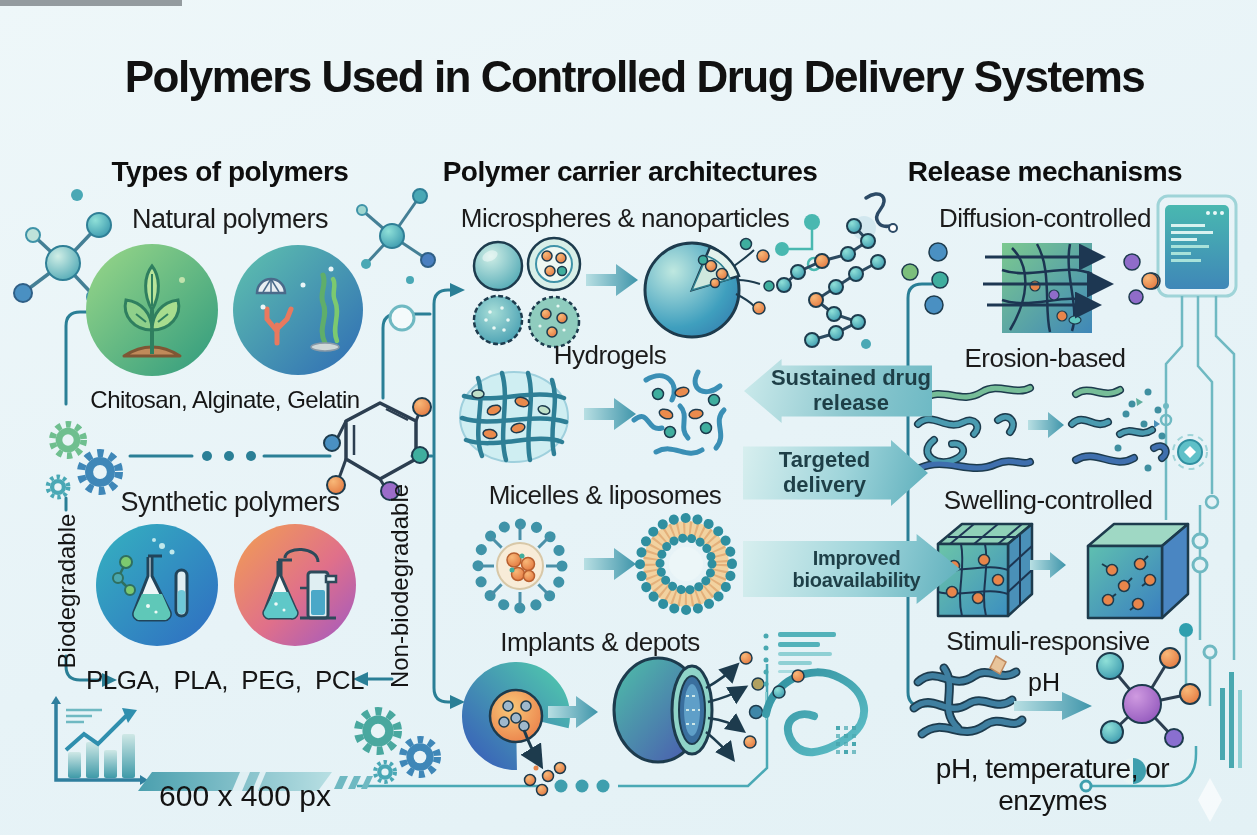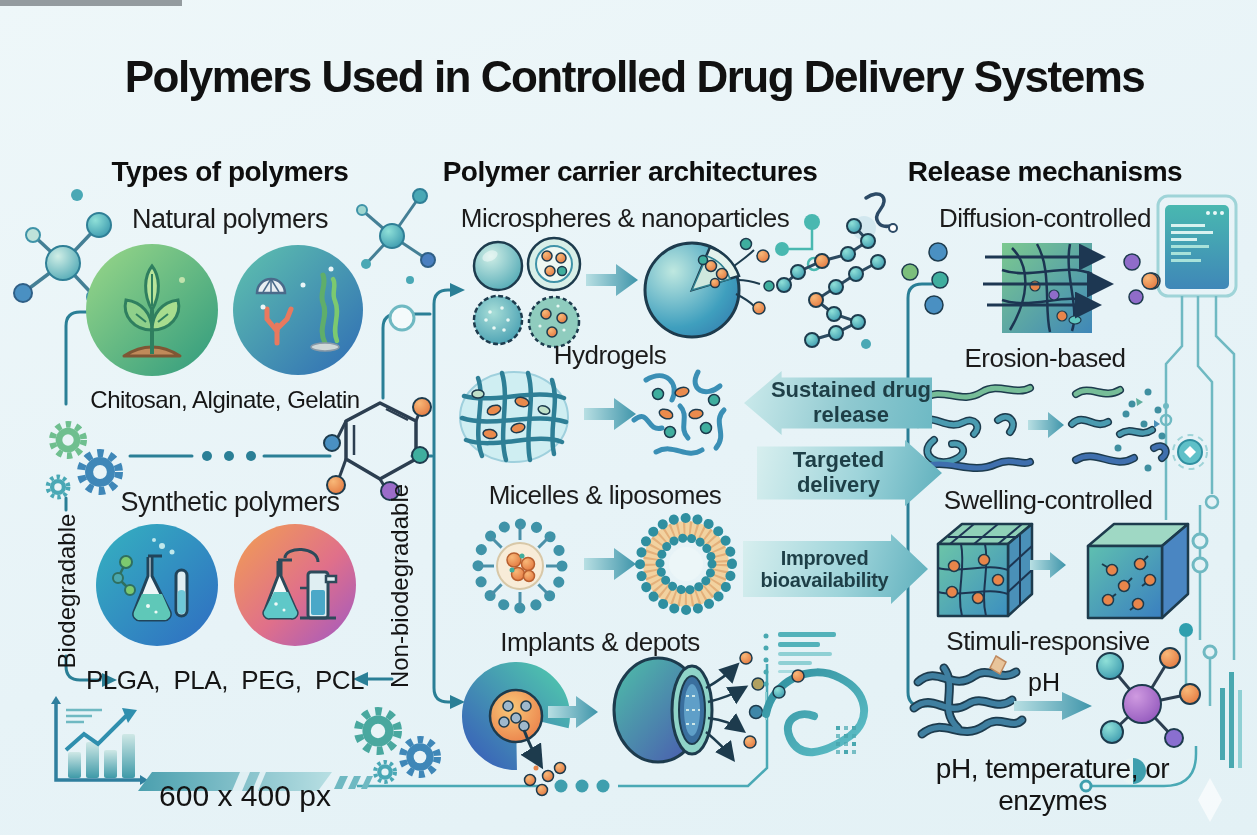--- a/index.html
+++ b/index.html
@@ -13,25 +13,25 @@
   .sublbl{font-size:26px;letter-spacing:-0.5px;color:#1b1b1b;}
   .examples{font-size:24px;letter-spacing:-0.5px;}
   .examples2{font-size:26px;letter-spacing:-0.5px;white-space:pre;}
   .vlabel{position:absolute;font-size:24px;color:#141414;text-align:center;white-space:nowrap;transform:rotate(-90deg);}
   .sizenote{font-size:30px;color:#131313;margin-top:41px;}
   .caption{font-size:28px;color:#141414;letter-spacing:-0.5px;}
   .phlbl{font-size:25px;color:#141414;}
   .barrow{position:absolute;display:flex;align-items:center;justify-content:center;
           color:#1e3f47;font-weight:bold;text-align:center;line-height:1.12;}
   .arrow-left{clip-path:polygon(0 50%,20% 0,20% 10%,100% 10%,100% 90%,20% 90%,20% 100%);
-          background:linear-gradient(105deg,#cdebec 0%,#8fc9d0 55%,#6db9c4 100%);padding-left:26px;font-size:22px;margin-top:12px;}
+          background:linear-gradient(105deg,#cdebec 0%,#8fc9d0 55%,#6db9c4 100%);padding-left:26px;font-size:22px;}
   .arrow-right{clip-path:polygon(0 10%,80% 10%,80% 0,100% 50%,80% 100%,80% 90%,0 90%);
           background:linear-gradient(105deg,#d8efef 0%,#9ed4da 55%,#5eafbc 100%);padding-right:22px;}
   .a2{font-size:22px;}
-  .a3{font-size:20px;letter-spacing:-0.3px;}
+  .a3{font-size:20px;letter-spacing:-0.3px;padding-left:32px;}
 </style>
 </head>
 <body>
 
 <div class="canvas">
 
 <svg class="art" width="1257" height="835" viewBox="0 0 1257 835">
 <defs>
   <linearGradient id="gNat1" x1="0" y1="0" x2="1" y2="1">
           <stop offset="0" stop-color="#9bd888"></stop>
@@ -743,21 +743,21 @@
 <div class="vlabel" style="left:283px;top:572px;width:234px;">Non-biodegradable</div>
 <div class="lbl sizenote" style="left:150px;top:738px;width:190px;">600 x 400 px</div>
 
 <div class="lbl colhead" style="left:435px;top:156px;width:390px;">Polymer carrier architectures</div>
 <div class="lbl sublbl" style="left:440px;top:204px;width:370px;">Microspheres &amp; nanoparticles</div>
 <div class="lbl sublbl" style="left:440px;top:341px;width:340px;">Hydrogels</div>
 <div class="lbl sublbl" style="left:440px;top:481px;width:330px;">Micelles &amp; liposomes</div>
 <div class="lbl sublbl" style="left:435px;top:628px;width:330px;">Implants &amp; depots</div>
 
 <div class="barrow arrow-left" style="left:744px;top:359px;width:162px;height:64px;">Sustained drug release</div>
-<div class="barrow arrow-right a2" style="left:743px;top:440px;width:163px;height:66px;margin-left:14px;">Targeted delivery</div>
+<div class="barrow arrow-right a2" style="left:743px;top:440px;width:163px;height:66px;">Targeted delivery</div>
 <div class="barrow arrow-right a3" style="left:743px;top:534px;width:163px;height:70px;">Improved bioavailability</div>
 
 <div class="lbl colhead" style="left:875px;top:156px;width:340px;">Release mechanisms</div>
 <div class="lbl sublbl" style="left:880px;top:204px;width:330px;">Diffusion-controlled</div>
 <div class="lbl sublbl" style="left:880px;top:344px;width:330px;">Erosion-based</div>
 <div class="lbl sublbl" style="left:880px;top:486px;width:336px;">Swelling-controlled</div>
 <div class="lbl sublbl" style="left:880px;top:627px;width:336px;">Stimuli-responsive</div>
 <div class="lbl phlbl" style="left:1012px;top:668px;width:64px;">pH</div>
 <div class="lbl caption" style="left:880px;top:753px;width:345px;">pH, temperature, or enzymes</div>
 

